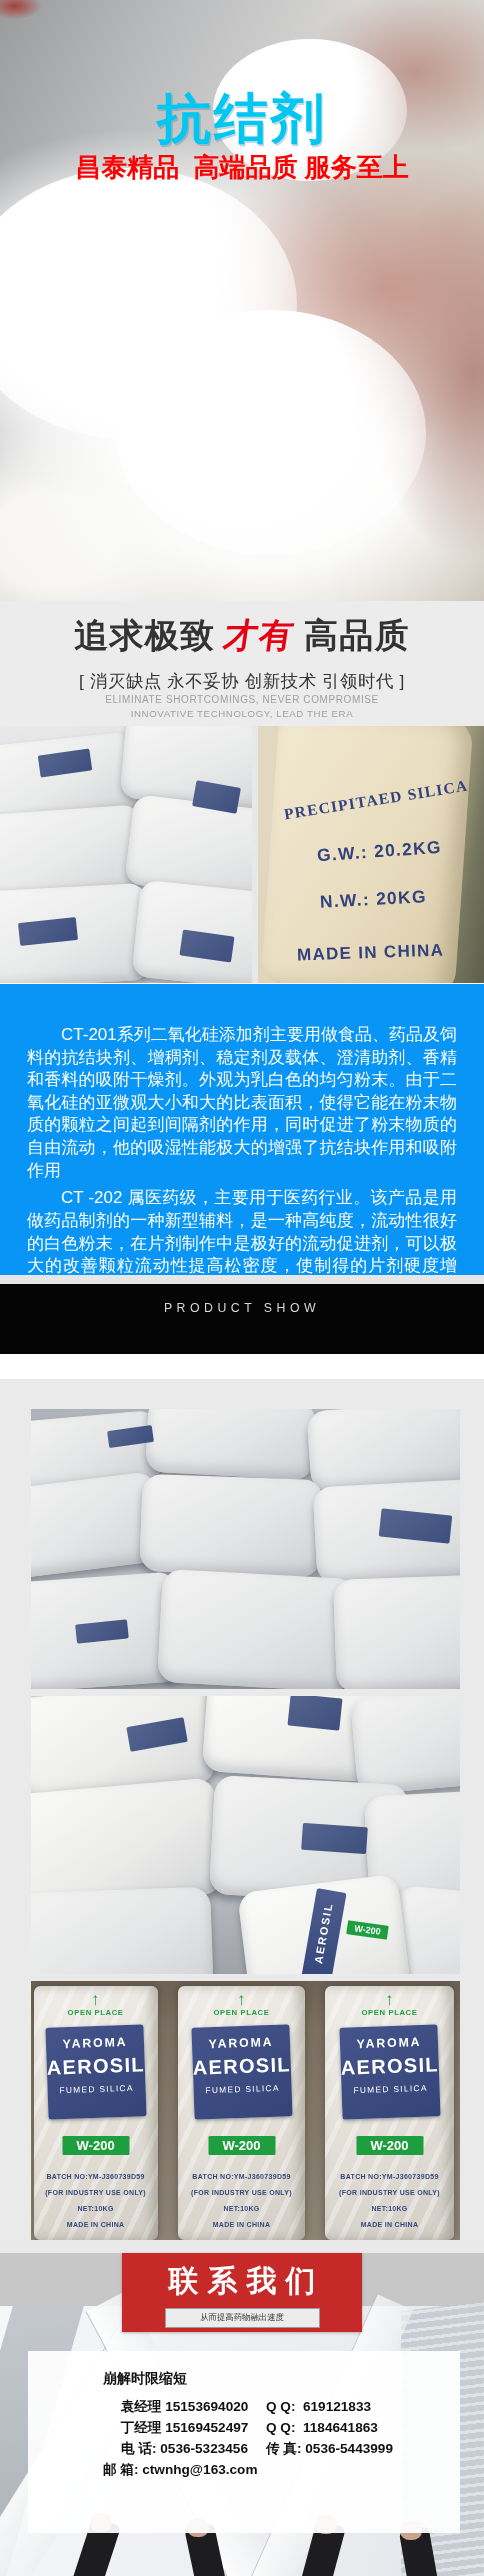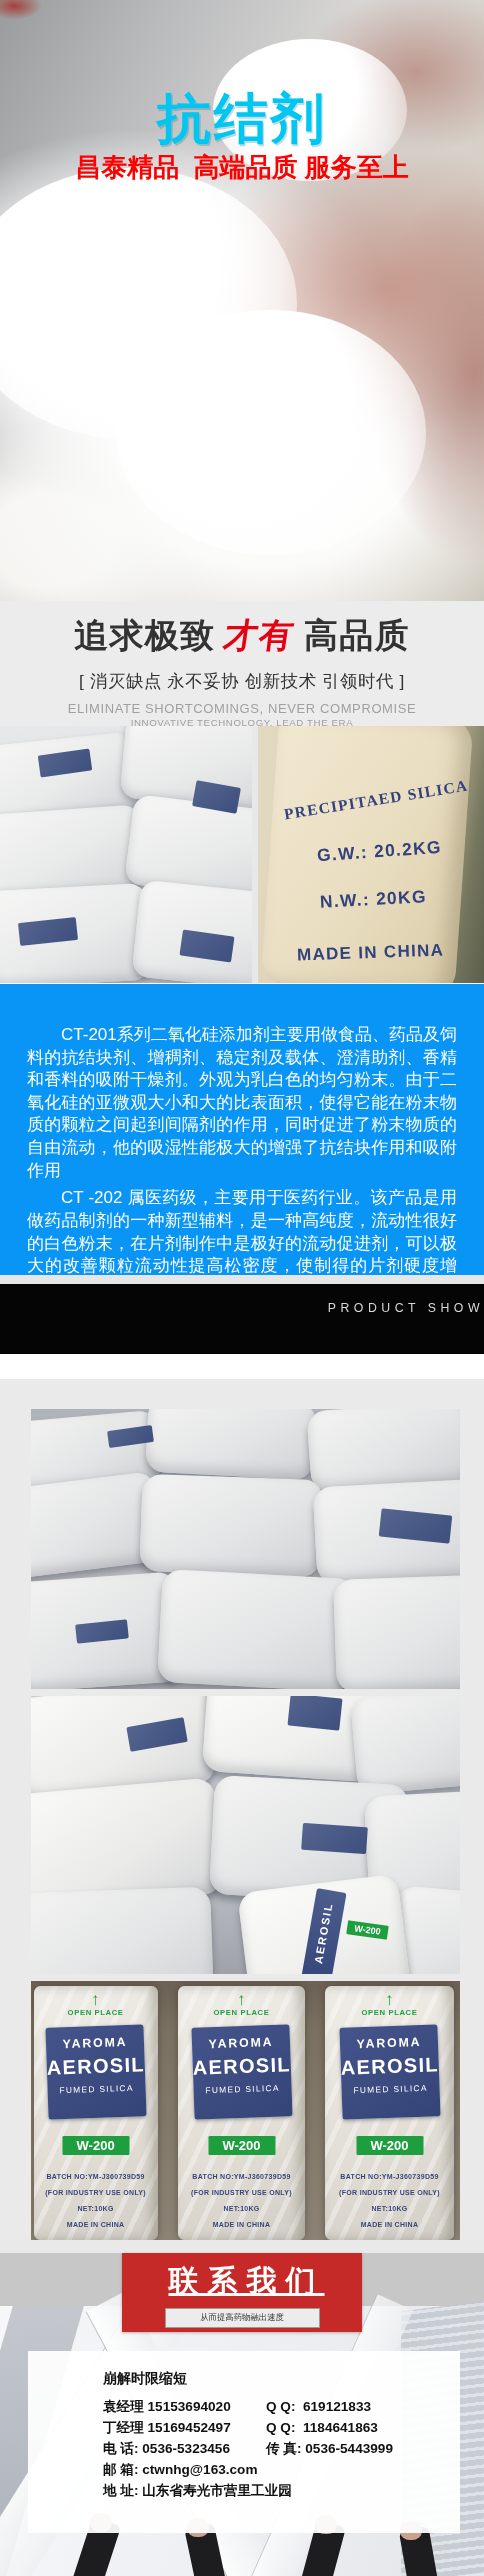--- a/index.html
+++ b/index.html
@@ -22,21 +22,21 @@
     font-size:54px;font-weight:bold;color:#00c6f2;letter-spacing:2.6px;
     text-shadow:1.3px 1.9px 0 rgba(0,110,150,.25);}
   .hero-subtitle{position:absolute;left:0;top:150px;width:484px;text-align:center;
     font-size:26px;font-weight:bold;color:#ff0000;white-space:pre;}
 
   
   .quality{position:absolute;left:0;top:601px;width:484px;height:126px;background:#ececec;text-align:center;}
   .q-head{padding-top:11.6px;font-size:34px;font-weight:bold;color:#333;letter-spacing:1.3px;}
   .q-accent{color:#e60012;display:inline-block;transform:skewX(-8deg);margin:0 9px;}
   .q-sub{margin-top:10.3px;font-size:17.4px;color:#333;letter-spacing:0.6px;}
-  .q-en{margin-top:9px;font-size:13px;color:#a0a0a0;letter-spacing:0.6px;line-height:14px;}
+  .q-en{font-size:10px;color:#a0a0a0;letter-spacing:0.6px;line-height:14px;}
   .q-en2{margin-top:1.3px;font-size:9.7px;color:#a0a0a0;letter-spacing:0.6px;}
 
   
   .photo-row{position:absolute;left:0;top:726px;width:484px;height:257px;background:#e8e8e8;}
   .ph-left{position:absolute;left:0;top:0;width:252px;height:257px;overflow:hidden;
     background:linear-gradient(170deg,#e8e9eb 0%,#d3d5d8 55%,#c3c5c9 100%);}
   .ph-right{position:absolute;left:258px;top:0;width:226px;height:257px;overflow:hidden;
     background:linear-gradient(100deg,#e3d9c2 0%,#dccfb2 45%,#cdbfa0 68%,#75765e 88%,#5c5e4a 100%);}
   .bag{position:absolute;border-radius:17px;
     background:linear-gradient(155deg,#f7f7f6 0%,#e9eaea 55%,#d5d6d8 100%);
@@ -53,21 +53,21 @@
 
   
   .appbox{position:absolute;left:0;top:984px;width:484px;height:292px;background:#0895f5;color:#fff;box-sizing:border-box;padding:31px 27px 0;}
   .app-title{font-size:19.4px;font-weight:bold;letter-spacing:0.6px;}
   .app-para{margin-top:9px;font-size:17px;line-height:22.6px;text-indent:2em;text-align:justify;}
   .app-para2{margin-top:5.2px;font-size:17px;line-height:22.6px;text-indent:2em;text-align:justify;}
 
   .gray-strip{position:absolute;left:0;top:1275px;width:484px;height:9px;background:#e6e6e6;}
 
   
-  .band{position:absolute;left:0;top:1284px;width:484px;height:70px;background:#050505;text-align:right;}
+  .band{position:absolute;left:0;top:1284px;width:484px;height:70px;background:#050505;text-align:center;}
   .band-eyebrow{padding-top:17px;font-size:12.3px;color:#d8d8d8;letter-spacing:4.5px;}
   .band-title{margin-top:7.7px;font-size:30px;font-family:"Liberation Serif","DejaVu Serif",serif;color:#ffffff;letter-spacing:2.6px;}
   .band-accent{color:#ee0000;}
 
   
   .gallery{position:absolute;left:0;top:1379px;width:484px;height:861px;background:#eaeaea;box-sizing:border-box;padding:30px 0 0 31px;}
   .gphoto{position:relative;width:429px;overflow:hidden;}
   .gpA{height:280px;margin-bottom:6.5px;background:linear-gradient(175deg,#aeb2b9 0%,#c6c8cc 40%,#b5b8bd 100%);}
   .gpB{height:278px;margin-bottom:7px;background:linear-gradient(180deg,#cdd1d6 0%,#bfc3c9 60%,#9fa3a9 100%);}
   .gpC{height:260px;background:linear-gradient(180deg,#6b6154 0%,#7a7061 18%,#8c8375 100%);}
@@ -99,26 +99,26 @@
   .c-gray{position:absolute;left:0;top:13px;width:484px;height:53px;background:#c7c7c7;}
   .office{position:absolute;left:0;top:66px;width:484px;height:271px;background:linear-gradient(105deg,#f6f7f9 0%,#eceef1 55%,#e3e6ea 100%);}
   .bldg-right{position:absolute;right:-6.5px;top:0;width:90px;height:100%;opacity:.85;transform:skewY(-7deg);
     background:repeating-linear-gradient(0deg,#c3c8cf 0 5.8px,#dfe2e6 5.8px 9px),linear-gradient(#b9bec6,#cdd2d8);}
   .bldg-left{position:absolute;left:-26px;top:0;width:71px;height:100%;transform:skewX(-16deg);
     background:linear-gradient(180deg,#b8bdc4 0%,#9aa0a8 100%);opacity:.8;}
   .beam{position:absolute;background:linear-gradient(90deg,#ffffff,#eef0f2);border-left:1.3px solid #b9bdc2;opacity:.9;}
   .arm{position:absolute;width:30px;height:97px;background:#1d1d20;border-radius:6.5px;}
   .fist{position:absolute;width:22px;height:19.4px;background:#caa28e;border-radius:45%;}
   .banner{position:absolute;left:122px;top:13px;width:240px;height:79px;background:#c62a28;text-align:center;box-shadow:0 1.3px 2.6px rgba(80,20,18,.3);}
-  .banner-title{padding-top:7.7px;font-size:30px;font-weight:bold;color:#fff;letter-spacing:9px;text-indent:9px;text-decoration:underline;}
+  .banner-title{padding-top:7.7px;font-size:30px;font-weight:bold;color:#fff;letter-spacing:9px;text-indent:9px;}
   .banner-tag{margin:6.5px auto 0;width:153px;height:17.4px;line-height:17.4px;background:#ececec;border:0.6px solid #9a9a9a;font-size:8.4px;color:#333;}
   .panel{position:absolute;left:28px;top:111px;width:432px;height:182px;background:rgba(255,255,255,.93);box-sizing:border-box;padding:19.4px 0 0 75px;}
   .dept{font-size:14px;font-weight:bold;color:#111;margin-bottom:7.7px;}
   .crow{display:flex;font-size:13.6px;font-weight:bold;color:#111;line-height:21px;white-space:pre;}
-  .crow .lcol{width:163px;}
+  .crow .lcol{width:163px;text-align:center;}
 
   .t{white-space:pre;}
 </style>
 </head>
 <body>
 
 <div class="page">
 
   <div class="hero">
     <div class="powder-blob" style="left:-39px;top:168px;width:336px;height:271px;"></div>
@@ -286,20 +286,17 @@
         <span class="lcol t">丁经理 15169452497</span>
         <span class="t">Q Q:  1184641863</span>
       </div>
       <div class="crow">
         <span class="lcol t">电 话: 0536-5323456</span>
         <span class="t">传 真: 0536-5443999</span>
       </div>
       <div class="crow">
         <span class="lcol t" style="width:auto;">邮 箱: ctwnhg@163.com</span>
       </div>
-      <div class="crow">
-        <span class="lcol t" style="width:auto;">地 址: 山东省寿光市营里工业园</span>
-      </div>
     </div>
   </div>
 
 </div>
 
 
 </body></html>

